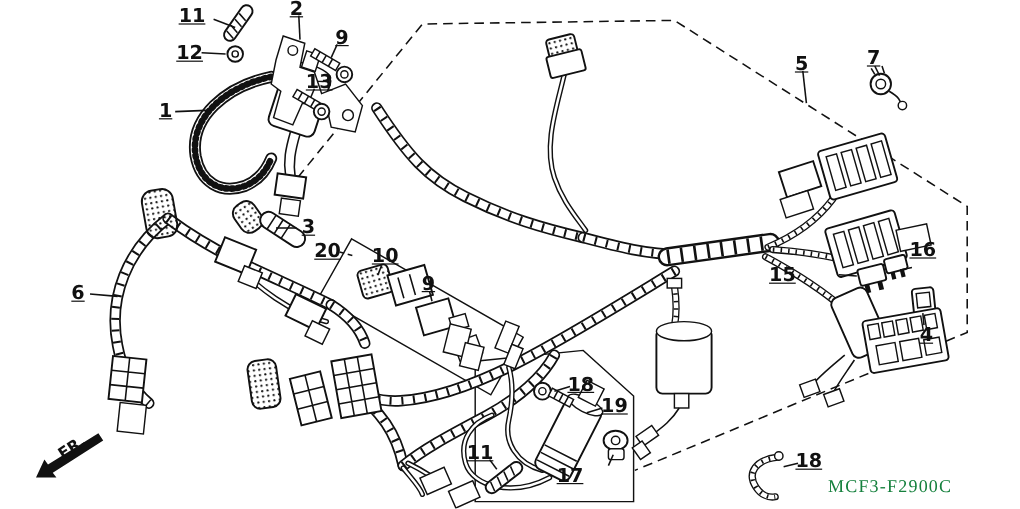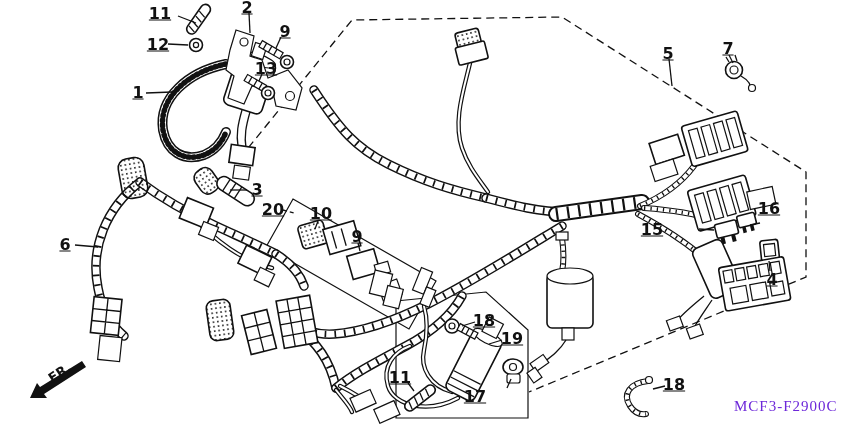--- a/index.html
+++ b/index.html
@@ -1,21 +1,21 @@
 <!DOCTYPE html>
 <html><head>
 <meta charset="utf-8">
 <style>
   html,body{margin:0;padding:0;background:#fff;}
   .stage{position:relative;width:850px;height:424px;background:#fff;overflow:hidden;
          font-family:"DejaVu Sans",sans-serif;}
   .stage svg{position:absolute;left:0;top:0;}
   .co{position:absolute;transform:translate(-50%,-50%);font:bold 16px "DejaVu Sans",sans-serif;
       color:#111;white-space:nowrap;text-decoration:underline;}
-  .figcode{position:absolute;font:15px "Liberation Serif",serif;letter-spacing:1px;color:#6d28d9;margin-left:44px;}
+  .figcode{position:absolute;font:15px "Liberation Serif",serif;letter-spacing:1px;color:#15803d;}
   .frtxt{font:bold 13px "DejaVu Sans",sans-serif;fill:#111;}
   
   .tO{fill:none;stroke:#111;stroke-width:9.5;stroke-linecap:round}
   .tI{fill:none;stroke:#fff;stroke-width:6.6;stroke-linecap:round}
   .tB{fill:none;stroke:#111;stroke-width:6.6;stroke-dasharray:1.7 8;stroke-linecap:butt}
   .tO2{fill:none;stroke:#111;stroke-width:16;stroke-linecap:round}
   .tI2{fill:none;stroke:#fff;stroke-width:12;stroke-linecap:round}
   .tB2{fill:none;stroke:#111;stroke-width:12;stroke-dasharray:2.2 9;stroke-linecap:butt}
   .tOs{fill:none;stroke:#111;stroke-width:6;stroke-linecap:round}
   .tIs{fill:none;stroke:#fff;stroke-width:3.8;stroke-linecap:round}

